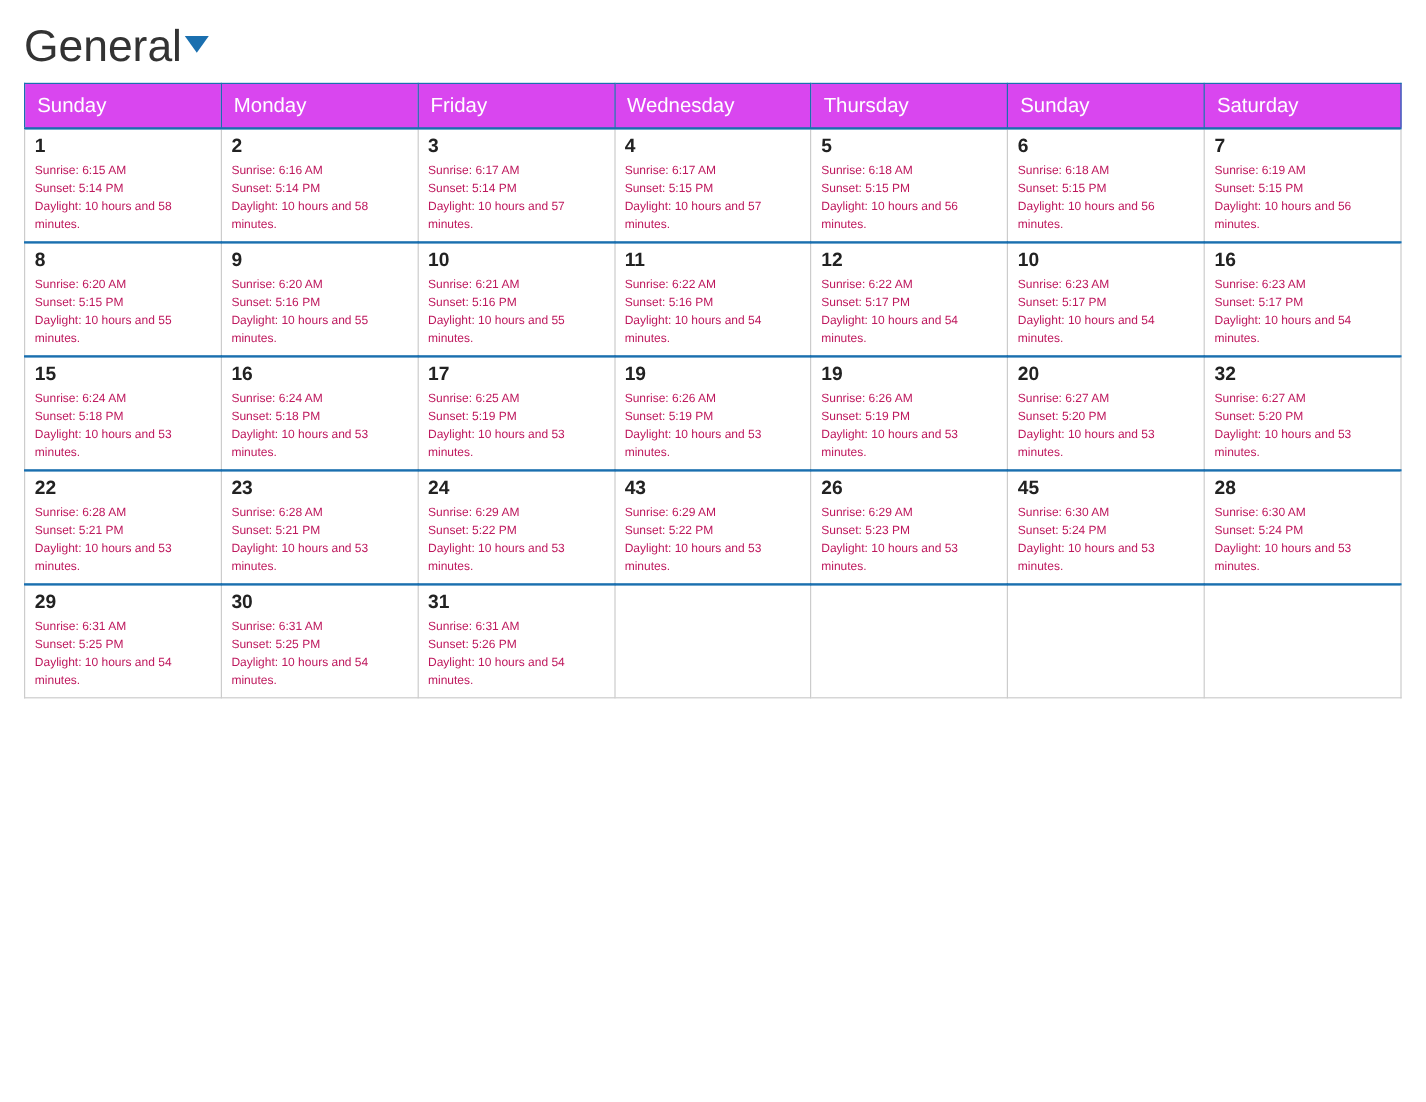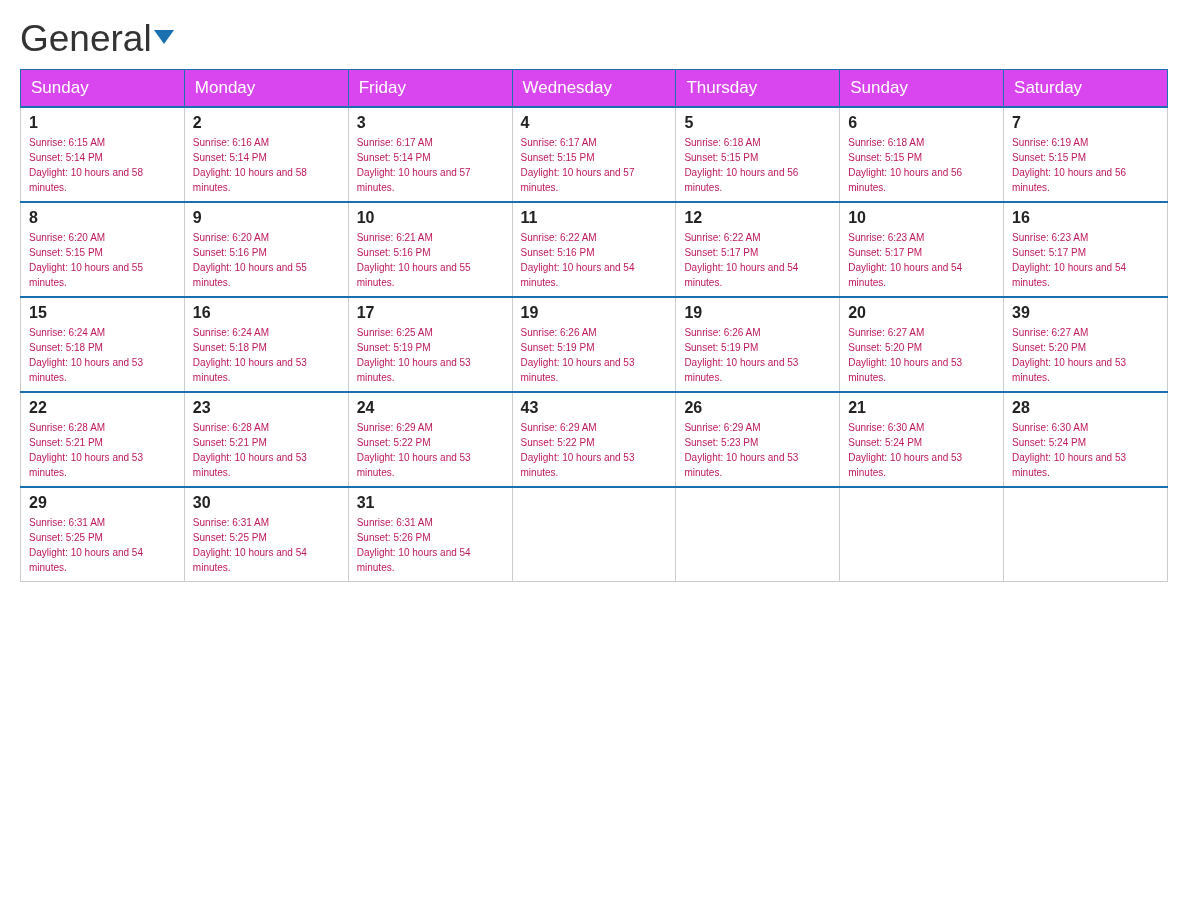--- a/index.html
+++ b/index.html
@@ -213,21 +213,21 @@
         </td>
         <td>
           <span class="day-number">19</span>
           <div class="day-info">Sunrise: 6:26 AM<br>Sunset: 5:19 PM<br>Daylight: 10 hours and 53 minutes.</div>
         </td>
         <td>
           <span class="day-number">20</span>
           <div class="day-info">Sunrise: 6:27 AM<br>Sunset: 5:20 PM<br>Daylight: 10 hours and 53 minutes.</div>
         </td>
         <td>
-          <span class="day-number">39</span>
+          <span class="day-number">32</span>
           <div class="day-info">Sunrise: 6:27 AM<br>Sunset: 5:20 PM<br>Daylight: 10 hours and 53 minutes.</div>
         </td>
       </tr>
       <tr>
         <td>
           <span class="day-number">22</span>
           <div class="day-info">Sunrise: 6:28 AM<br>Sunset: 5:21 PM<br>Daylight: 10 hours and 53 minutes.</div>
         </td>
         <td>
           <span class="day-number">23</span>
@@ -239,21 +239,21 @@
         </td>
         <td>
           <span class="day-number">43</span>
           <div class="day-info">Sunrise: 6:29 AM<br>Sunset: 5:22 PM<br>Daylight: 10 hours and 53 minutes.</div>
         </td>
         <td>
           <span class="day-number">26</span>
           <div class="day-info">Sunrise: 6:29 AM<br>Sunset: 5:23 PM<br>Daylight: 10 hours and 53 minutes.</div>
         </td>
         <td>
-          <span class="day-number">21</span>
+          <span class="day-number">45</span>
           <div class="day-info">Sunrise: 6:30 AM<br>Sunset: 5:24 PM<br>Daylight: 10 hours and 53 minutes.</div>
         </td>
         <td>
           <span class="day-number">28</span>
           <div class="day-info">Sunrise: 6:30 AM<br>Sunset: 5:24 PM<br>Daylight: 10 hours and 53 minutes.</div>
         </td>
       </tr>
       <tr>
         <td>
           <span class="day-number">29</span>

